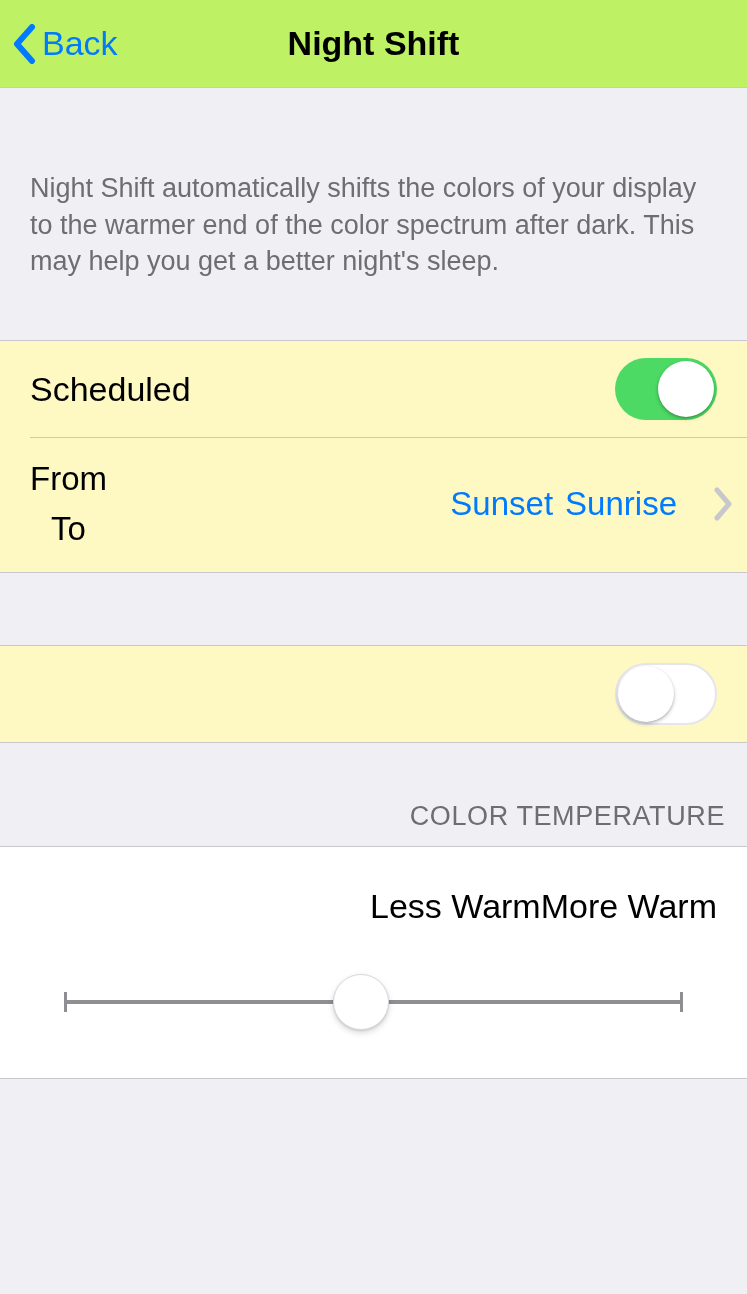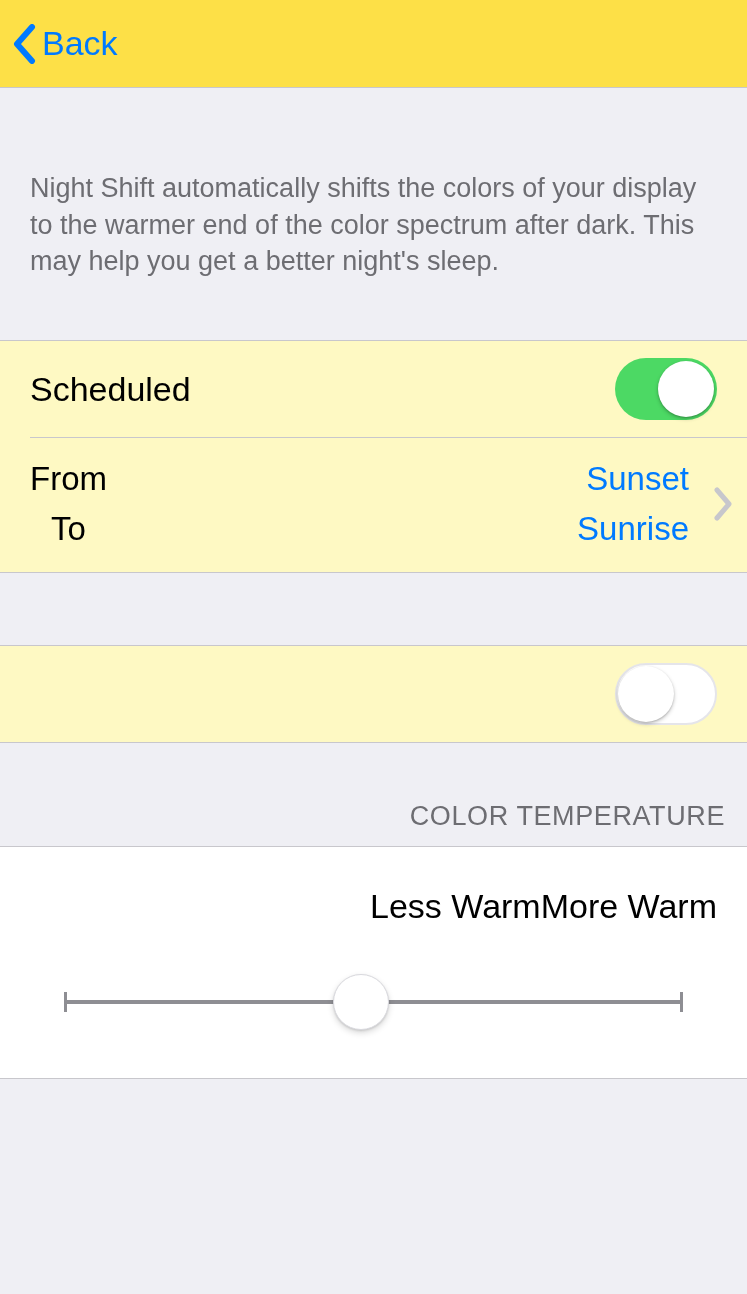--- a/index.html
+++ b/index.html
@@ -11,21 +11,21 @@
     body {
       width: 747px;
       height: 1294px;
       background: #efeff4;
       font-family: -apple-system, "Helvetica Neue", Helvetica, Arial, sans-serif;
       color: #000;
       overflow: hidden;
     }
     .nav-bar {
       height: 88px;
-      background: #fde047;
+      background: #bef264;
       border-bottom: 1px solid #c8c7cc;
       display: flex;
       align-items: center;
       position: relative;
     }
     .back-button {
       display: flex;
       align-items: center;
       padding-left: 12px;
       color: #007aff;
@@ -114,25 +114,25 @@
       cursor: pointer;
       text-align: center;
     }
     .schedule-labels {
       display: flex;
       flex-direction: column;
       gap: 12px;
     }
     .schedule-values {
       display: flex;
-      flex-direction: column;
+      flex-direction: row;
       align-items: flex-end;
       gap: 12px;
       color: #007aff;
-      margin-right: 24px;
+      margin-right: 36px;
     }
     .chevron-right {
       width: 20px;
       height: 34px;
       flex: none;
     }
     .gap {
       height: 72px;
     }
     .section-header {
@@ -194,20 +194,21 @@
 </head>
 <body>
 
 <div class="nav-bar">
   <div class="back-button">
     <svg class="back-chevron" viewBox="0 0 24 40">
       <polyline points="20,3 5,20 20,37" fill="none" stroke="#007aff" stroke-width="6" stroke-linecap="round" stroke-linejoin="round"></polyline>
     </svg>
     <span>Back</span>
   </div>
+  <div class="nav-title">Night Shift</div>
 </div>
 
 <div class="description">Night Shift automatically shifts the colors of your display to the warmer end of the color spectrum after dark. This may help you get a better night's sleep.</div>
 
 <div class="group">
   <div class="row">
     <span class="row-label">Scheduled</span>
     <span class="row-spacer"></span>
     <div class="toggle toggle-on">
       <div class="toggle-knob"></div>

